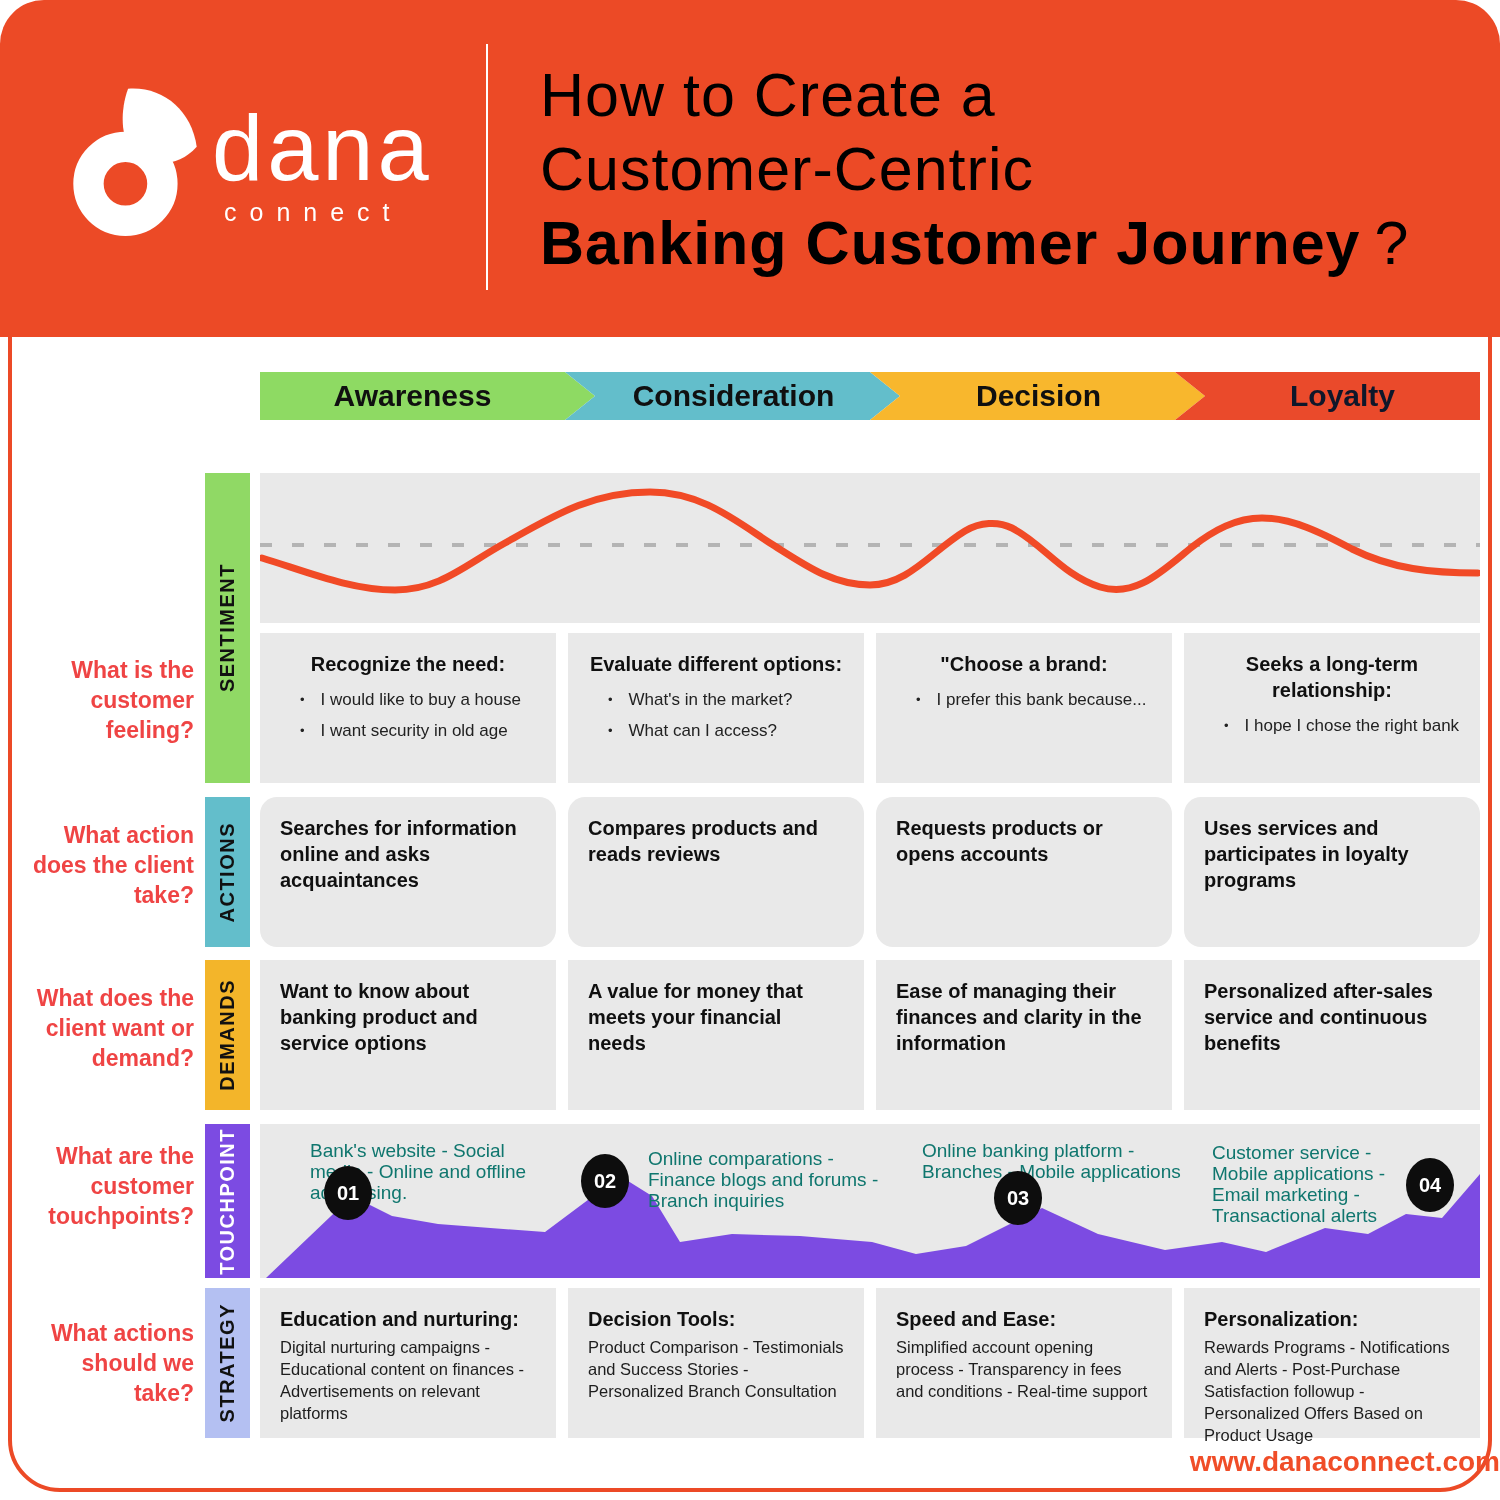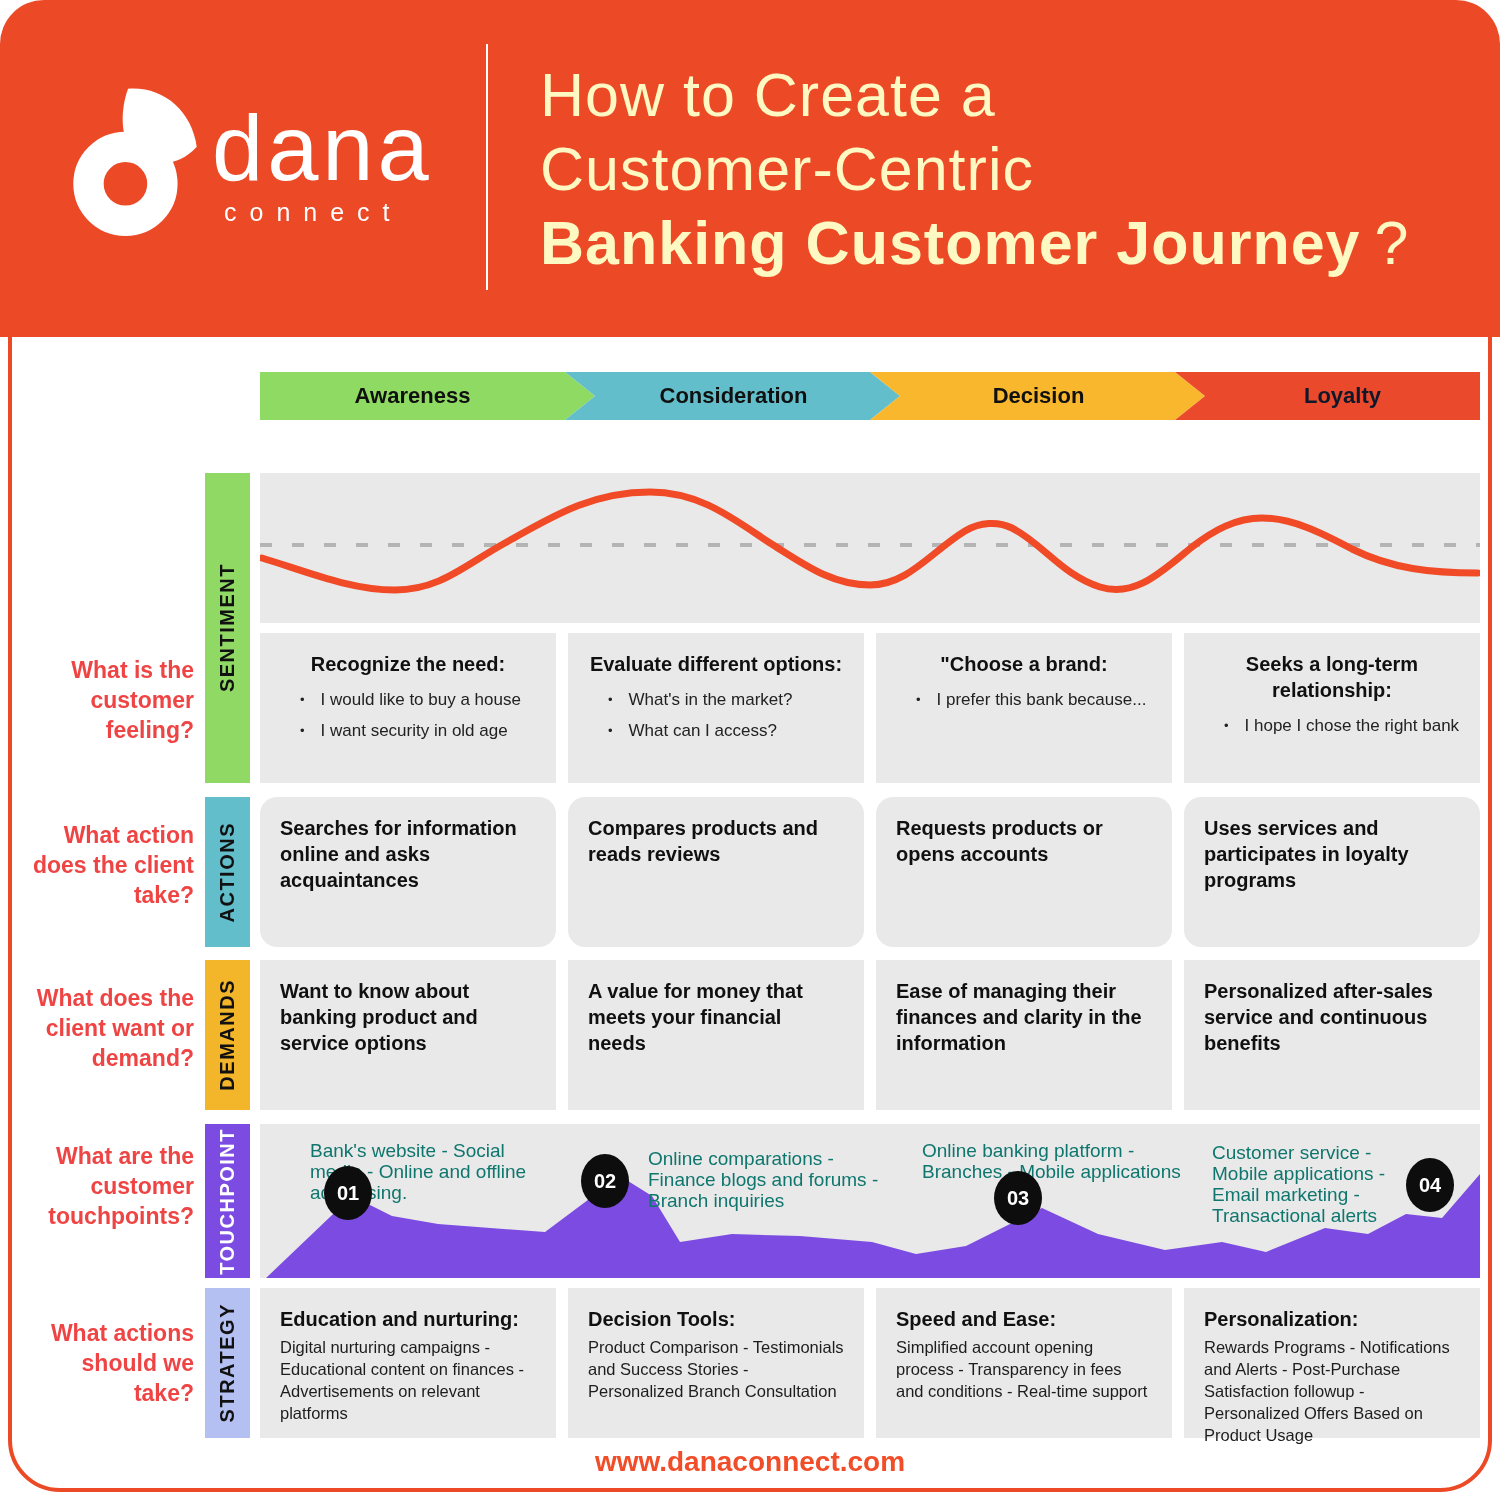--- a/index.html
+++ b/index.html
@@ -11,28 +11,28 @@
     border:4px solid #EC4A26;border-radius:52px;box-sizing:border-box;}
   
   .header{position:absolute;left:0;top:0;width:1500px;height:337px;
     background:#EC4A26;border-radius:44px 44px 0 0;}
   .logo-icon{position:absolute;left:70px;top:86px;}
   .brand{position:absolute;left:212px;top:96px;font-size:92px;color:#fff;
     font-weight:400;letter-spacing:4px;}
   .brand-sub{position:absolute;left:224px;top:198px;font-size:25px;color:#fff;
     letter-spacing:13px;font-weight:400;}
   .divider{position:absolute;left:486px;top:44px;width:2px;height:246px;background:#fff;}
-  .title{position:absolute;left:540px;top:58px;color:#fef9c3;}
+  .title{position:absolute;left:540px;top:58px;color:#000000;}
   .title div{font-size:61px;line-height:74px;font-weight:400;letter-spacing:1px;}
   .title .bold{font-weight:700;}
   .qmark{font-weight:400;margin-left:14px;}
   
   .stages{position:absolute;left:260px;top:372px;width:1220px;height:48px;}
   .stage{position:absolute;top:0;height:48px;display:flex;align-items:center;
-    justify-content:center;font-size:22px;font-weight:700;color:#101010;box-sizing:border-box;}
+    justify-content:center;font-size:30px;font-weight:700;color:#101010;box-sizing:border-box;}
   .stage.s0{left:0;width:335px;background:#8EDA63;
     clip-path:polygon(0 0,305px 0,335px 50%,305px 100%,0 100%);padding-right:30px;}
   .stage.s1{left:305px;width:335px;background:#63BECB;
     clip-path:polygon(0 0,305px 0,335px 50%,305px 100%,0 100%,30px 50%);padding-right:14px;padding-left:16px;}
   .stage.s2{left:610px;width:335px;background:#F8B72D;
     clip-path:polygon(0 0,305px 0,335px 50%,305px 100%,0 100%,30px 50%);padding-right:14px;padding-left:16px;}
   .stage.s3{left:915px;width:305px;background:#EA4A2B;color:#0f172a;
     clip-path:polygon(0 0,305px 0,305px 100%,0 100%,30px 50%);padding-left:30px;}
   
   .q{position:absolute;left:32px;width:162px;text-align:right;font-weight:700;
@@ -66,21 +66,21 @@
   .tp-row svg{position:absolute;left:0;top:0;}
   .tp-badge{position:absolute;width:48px;height:54px;background:#0d0d0d;border-radius:50%;
     color:#fff;font-weight:700;font-size:20px;display:flex;align-items:center;justify-content:center;}
   .tpb1{left:64px;top:42px;} .tpb2{left:321px;top:30px;} .tpb3{left:734px;top:47px;} .tpb4{left:1146px;top:34px;}
   .tp-label{position:absolute;font-size:19px;line-height:21px;color:#0f766e;margin-top:8px;}
   .tpl1{left:50px;top:8px;width:248px;}
   .tpl2{left:388px;top:16px;width:232px;}
   .tpl3{left:662px;top:8px;width:268px;}
   .tpl4{left:952px;top:10px;width:200px;}
   
-  .footer{position:absolute;left:0;top:1446px;width:1500px;text-align:center;
+  .footer{position:absolute;left:0;top:1446px;width:1500px;text-align:right;
     font-size:28px;font-weight:700;color:#F04D28;}
 </style>
 </head>
 <body>
 
 <div class="frame"></div>
 
 <div class="header">
   <svg class="logo-icon" width="132" height="152" viewBox="0 0 100 115">
     <circle cx="42" cy="74" r="28" fill="none" stroke="#ffffff" stroke-width="23"></circle>

